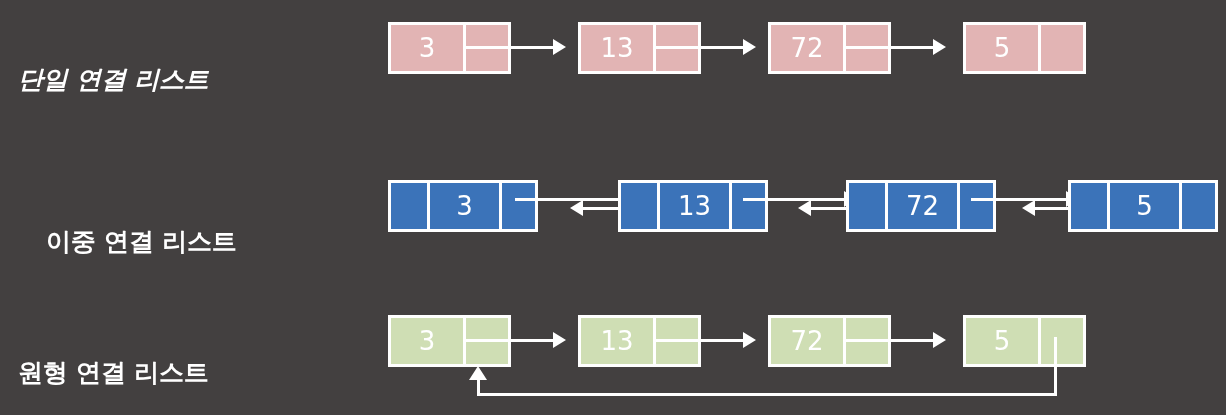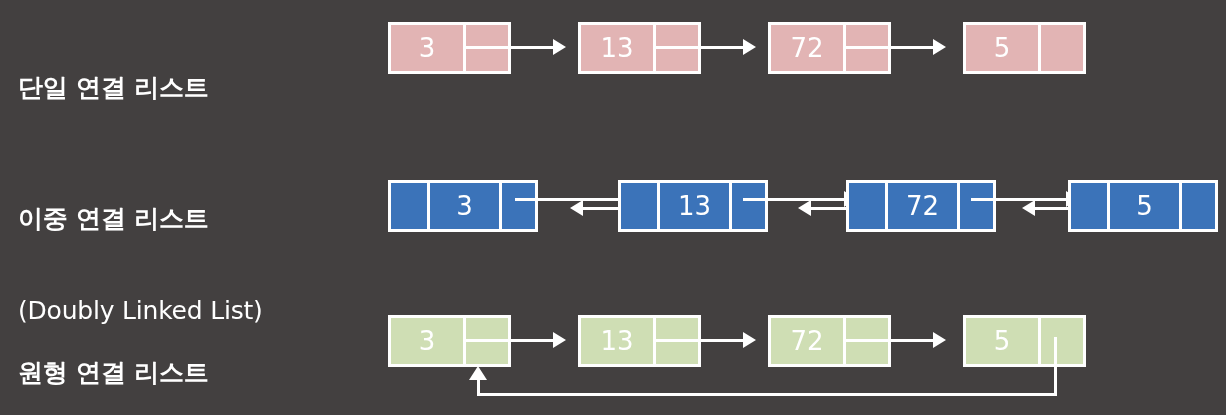--- a/index.html
+++ b/index.html
@@ -23,22 +23,22 @@
     color: #ffffff;
     font-size: 25px;
     line-height: 1.22;
     font-weight: 600;
     letter-spacing: -0.2px;
     white-space: pre;
   }
   .row-label .ko { display: block; font-weight: 700; }
   .row-label .en { display: block; font-weight: 400; }
 
-  #label-singly   { top: 12px; }
-  #label-doubly   { top: 143px; }
+  #label-singly   { top: 4px; font-style: italic; }
+  #label-doubly   { top: 166px; margin-left: 28px; }
   #label-circular { top: 297px; }
 
   
   .node {
     position: absolute;
     display: flex;
     box-sizing: border-box;
     border: 3px solid #ffffff;
     height: 52px;
   }
@@ -126,21 +126,20 @@
   <div class="hline" style="left:843px; top:46px; width:92px;"></div>
   <div class="arrow-right" style="left:933px; top:39px;"></div>
 
   <div class="node pink" style="left:963px; top:22px;">
     <div class="cell data-cell">5</div>
     <div class="cell ptr-cell"></div>
   </div>
 
   <div class="row-label" id="label-doubly">
     <span class="ko">이중 연결 리스트</span>
-    <span class="en">(Doubly Linked List)</span>
   </div>
 
   <div class="node blue" style="left:388px; top:180px;">
     <div class="cell dbl-side"></div>
     <div class="cell dbl-data">3</div>
     <div class="cell dbl-side"></div>
   </div>
   <div class="hline" style="left:515px; top:198px; width:105px;"></div>
   <div class="arrow-right" style="left:618px; top:191px;"></div>
   <div class="hline" style="left:583px; top:207px; width:105px;"></div>

